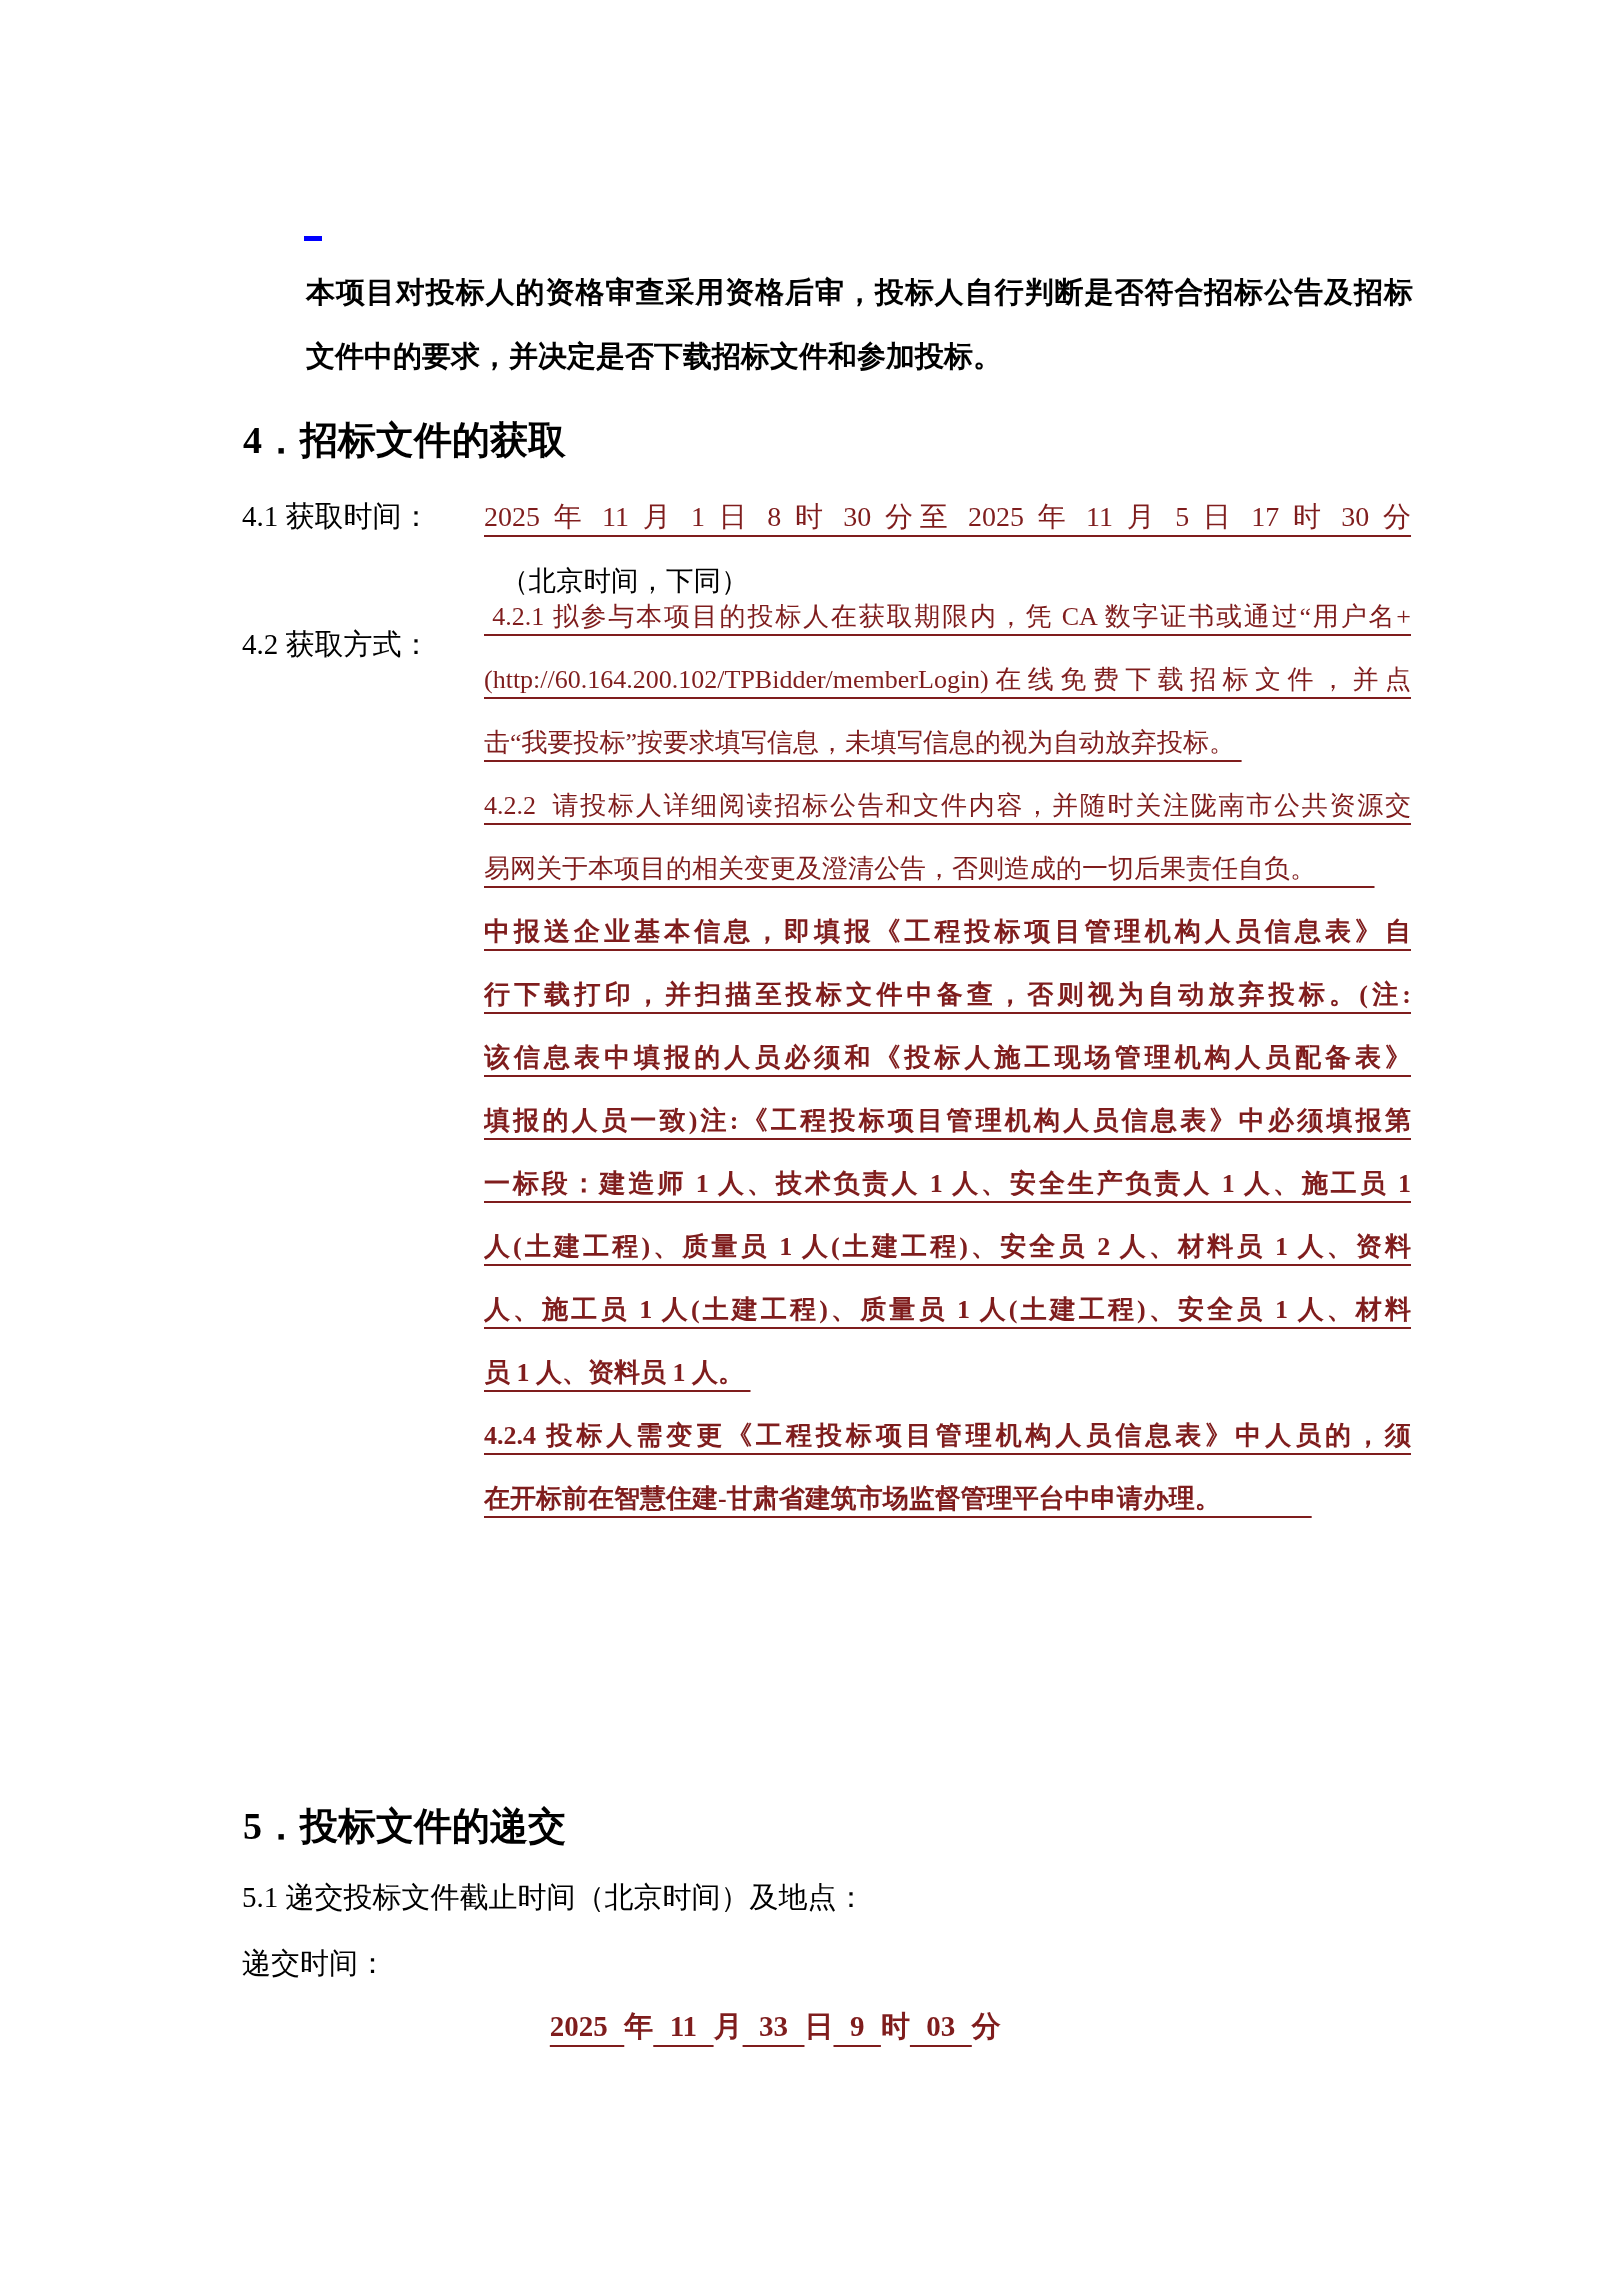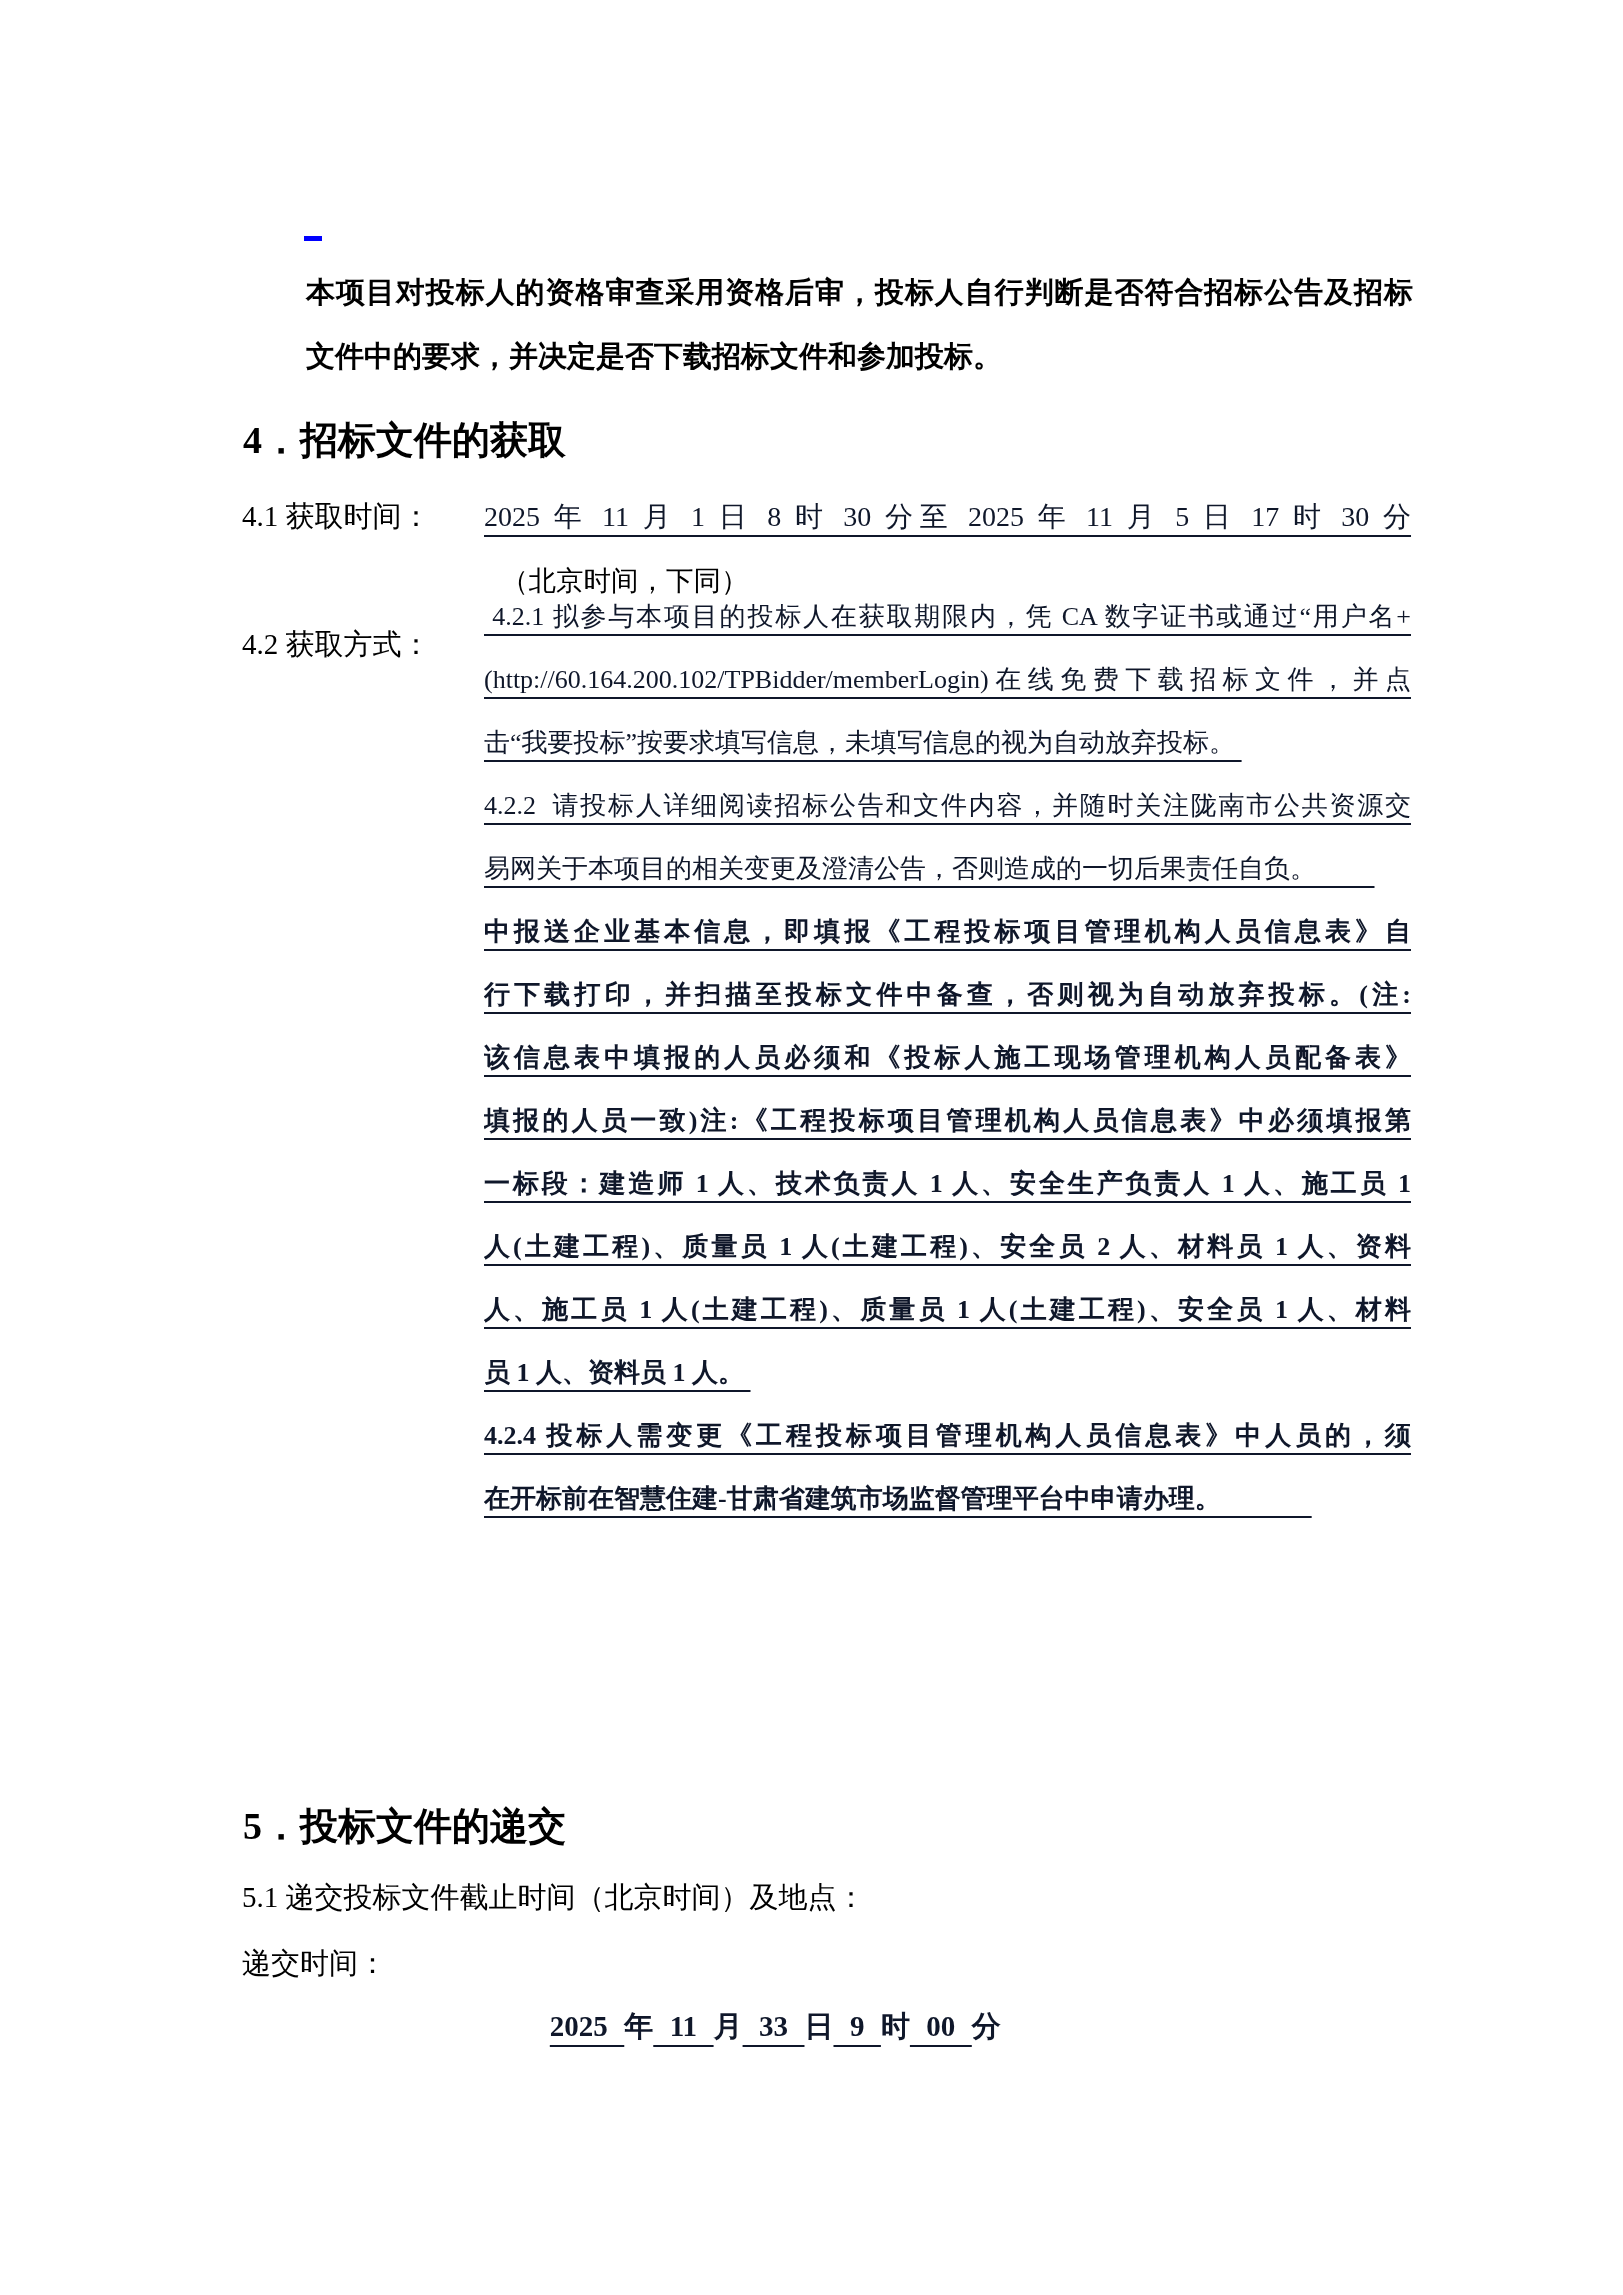--- a/index.html
+++ b/index.html
@@ -18,21 +18,21 @@
   .intro{left:306px;width:1107px;font-size:29px;font-weight:bold;line-height:63px;}
   .intro.l1{top:261px;text-align:justify;text-align-last:justify;}
   .intro.l2{top:325px;}
   
   .h{left:243px;font-size:38px;font-weight:bold;line-height:58px;white-space:nowrap;}
   .h4{top:411px;}
   .h5{top:1797px;}
   
   .label{left:242px;font-size:29px;line-height:63px;white-space:nowrap;}
   .valcol{left:484px;width:927px;}
-  .blue{color:#0f172a;}
+  .blue{color:#7f1d1d;}
   .ul{text-decoration:underline;text-decoration-thickness:2px;text-underline-offset:8.5px;text-decoration-skip-ink:none;}
   .row41label{top:485px;}
   .val41{top:485px;font-size:28px;line-height:63px;text-align:justify;text-align-last:justify;text-justify:inter-character;}
   .note{left:501px;top:549px;font-size:27.5px;line-height:63px;white-space:nowrap;}
   .row42label{top:613px;}
   .vlines{top:585px;}
   .line{height:63px;line-height:63px;font-size:26px;overflow:hidden;}
   .fill{text-align:justify;text-align-last:justify;text-justify:inter-character;}
   .spread{letter-spacing:27px;white-space:nowrap;}
   .b{font-weight:bold;}
@@ -78,17 +78,17 @@
     <div class="line fill ul b">4.2.4 投标人需变更《工程投标项目管理机构人员信息表》中人员的，须</div>
     <div class="line ul b pre">在开标前在智慧住建-甘肃省建筑市场监督管理平台中申请办理。&nbsp;&nbsp;&nbsp;&nbsp;&nbsp;&nbsp;&nbsp;&nbsp;&nbsp;&nbsp;&nbsp;&nbsp;&nbsp;&nbsp;</div>
   </div>
 
   <div class="abs h h5">5．投标文件的递交</div>
 
   <div class="abs line51">5.1 递交投标文件截止时间（北京时间）及地点：</div>
 
   <div class="abs label submitlabel">递交时间：</div>
   <div class="abs valcol submitval blue">
-    <span class="ul">2025 </span><span>年</span><span class="ul"> 11 </span><span>月</span><span class="ul"> 33 </span><span>日</span><span class="ul"> 9 </span><span>时</span><span class="ul"> 00 </span><span>分</span>
+    <span class="ul">2025 </span><span>年</span><span class="ul"> 11 </span><span>月</span><span class="ul"> 33 </span><span>日</span><span class="ul"> 9 </span><span>时</span><span class="ul"> 03 </span><span>分</span>
   </div>
 
 </div>
 
 
 </body></html>

